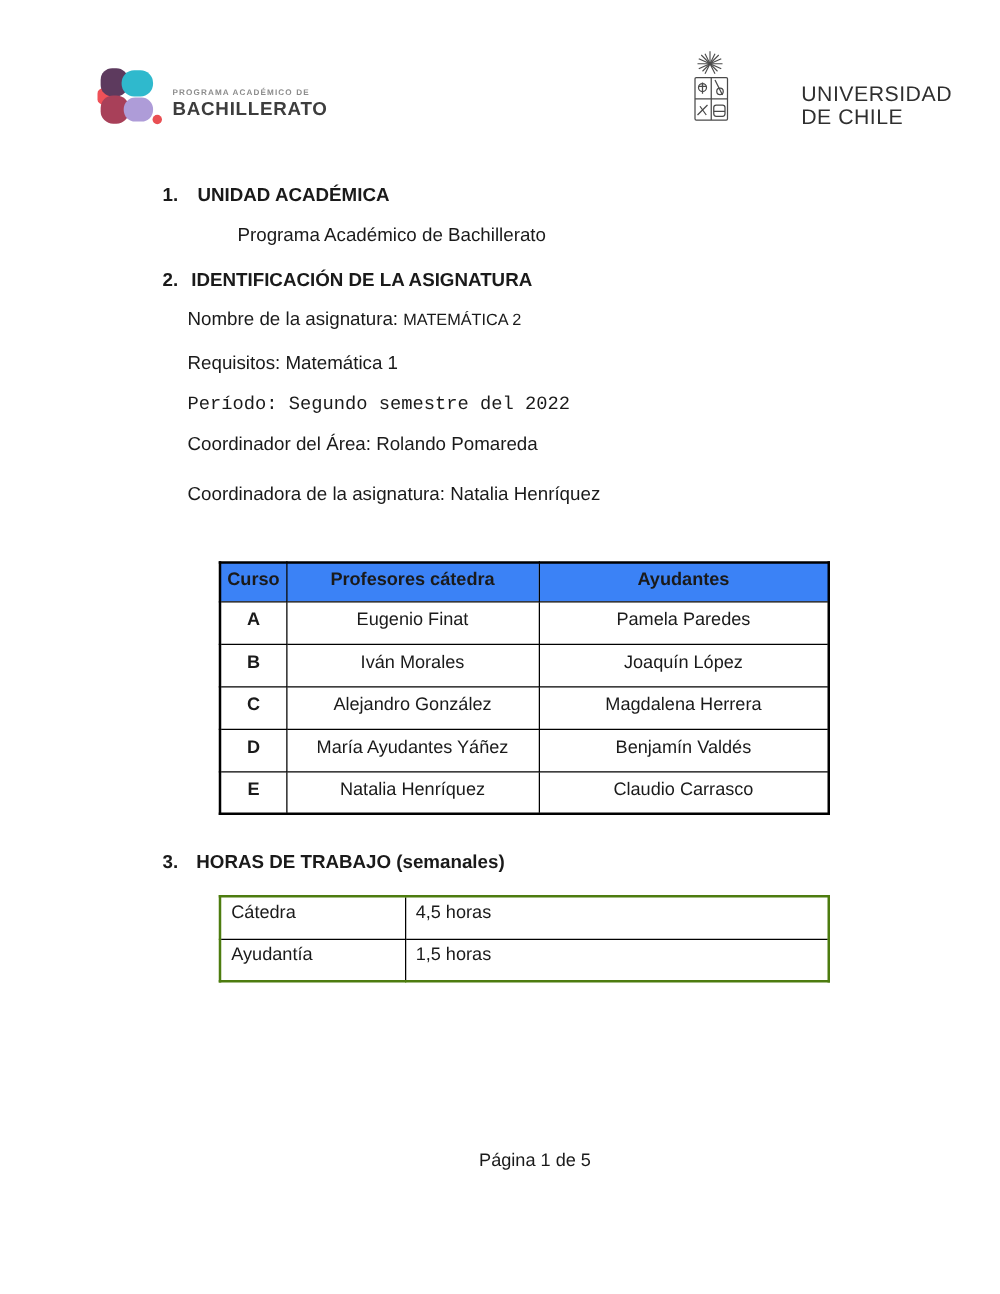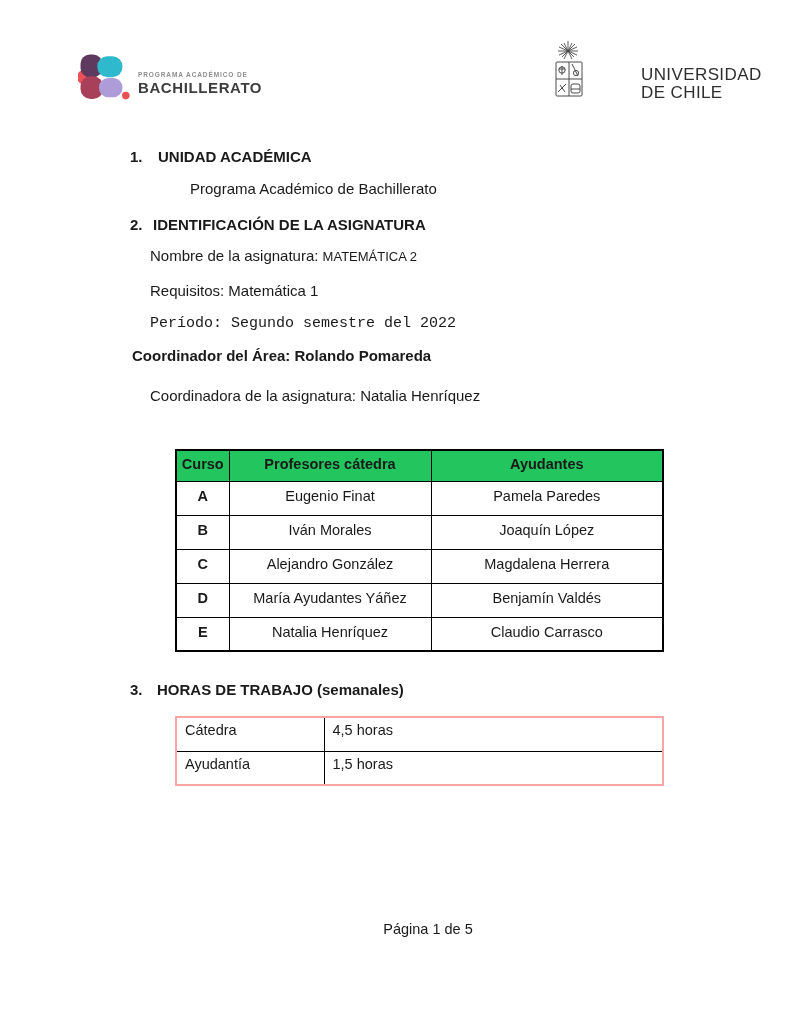--- a/index.html
+++ b/index.html
@@ -47,40 +47,40 @@
   .sec2 { top: 216px; }
   .sec2 .sec-num { width: 23px; }
   .sec3 { top: 681px; }
   .sec3 .sec-num { width: 27px; }
 
   .body-line { position: absolute; font-size: 15px; }
   .line-unidad      { left: 154px; top: 180px; margin-left: 36px; }
   .line-nombre      { left: 150px; top: 247px; }
   .line-requisitos  { left: 150px; top: 282px; }
   .line-periodo     { left: 150px; top: 315px; font-family: Liberation Mono, monospace; }
-  .line-coordinador { left: 132px; top: 347px; font-weight: bold; }
+  .line-coordinador { left: 150px; top: 347px; }
   .line-coordinadora{ left: 150px; top: 387px; }
   .nombre-value { font-weight: 400; font-size: 13px; }
 
   
   table { border-collapse: collapse; position: absolute; table-layout: fixed; }
   td, th { border: 1px solid #000; font-size: 14.5px; vertical-align: top; }
 
   .course-table { left: 175px; top: 449px; width: 487px; border: 2px solid #000; }
   .course-table col.c0 { width: 53px; }
   .course-table col.c1 { width: 202px; }
   .course-table col.c2 { width: 232px; }
   .course-table th {
-    background: #22c55e; font-weight: 700; height: 31px;
+    background: #3b82f6; font-weight: 700; height: 31px;
     text-align: center; padding-top: 5px;
   }
   .course-table td { height: 34px; text-align: center; padding-top: 6px; }
   .course-table td.course-letter { font-weight: 700; }
 
-  .hours-table { left: 175px; top: 716px; width: 487px; border: 2px solid #fca5a5; }
+  .hours-table { left: 175px; top: 716px; width: 487px; border: 2px solid #4d7c0f; }
   .hours-table col.h0 { width: 148px; }
   .hours-table col.h1 { width: 339px; }
   .hours-table td { height: 34px; text-align: left; padding: 4px 8px; }
 
   
   .footer {
     position: absolute; top: 921px; left: 0; width: 100%;
     text-align: center; font-size: 14.5px; margin-left: 28px;
   }
 </style>

